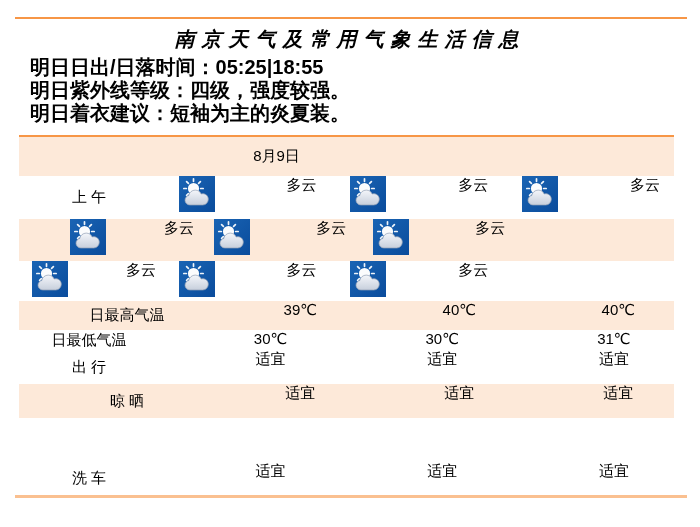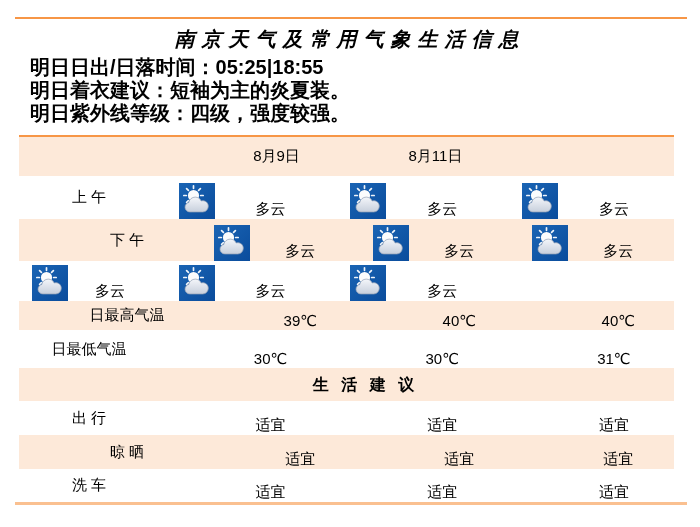--- a/index.html
+++ b/index.html
@@ -17,29 +17,29 @@
   .info-line span{white-space:pre;}
 
   .wtable{margin:10px 26px 0 19px;border-top:2px solid #F79646;font-size:15px;}
   .row{display:grid;grid-template-columns:140px 1fr 1fr 1fr;align-items:center;}
   .peach{background:#FDE9D9;padding-left:38px;}
   .r-head{height:39px;}
   .r-am{height:43px;}
   .r-pm{height:42px;}
   .r-eve{height:40px;}
   .r-tmax{height:29px;}
-  .r-tmin{height:38px;}
+  .r-tmin{height:20px;}
   .r-section{height:33px;display:block;text-align:center;line-height:33px;
              font-weight:bold;font-size:16px;letter-spacing:4px;}
   .r-adv{height:34px;}
-  .r-adv-last{height:33px;}
+  .r-adv-last{height:33px;margin-top:44px;}
 
   .label-cell{text-align:center;}
   .day-head{text-align:center;}
-  .day-cell{display:flex;align-items:flex-end;height:100%;}
+  .day-cell{display:flex;align-items:flex-start;height:100%;gap:31px;}
   .icon-box{flex:0 0 44%;display:flex;justify-content:center;align-items:center;}
   .icon-box svg{width:36px;height:36px;display:block;}
   .cond{flex:0 0 42%;text-align:center;}
   .sub-val{display:block;margin-left:44%;width:42%;text-align:center;}
 
   .bottom-rule{margin:0 13px 0 15px;height:3px;background:#FAC090;}
   .defs-svg{position:absolute;width:0;height:0;}
 </style>
 </head>
 <body>
@@ -70,30 +70,29 @@
     </g>
   </defs>
 </svg>
 
 <div class="top-rule"></div>
 
 <h1 class="page-title">南京天气及常用气象生活信息</h1>
 
 <div class="info-block">
   <div class="info-line"><span>明日日出/日落时间：</span><span>05:25|18:55</span></div>
+  <div class="info-line"><span>明日紫外线等级：</span><span>四级，强度较强。</span></div>
   <div class="info-line"><span>明日着衣建议：</span><span>短袖为主的炎夏装。</span></div>
-  <div class="info-line"><span>明日紫外线等级：</span><span>四级，强度较强。</span></div>
 </div>
 
 <div class="wtable">
 
   <div class="row r-head peach">
     <div class="label-cell"></div>
     <div class="day-head">8月9日</div>
-    <div class="day-head">8月11日</div>
   </div>
 
   <div class="row r-am">
     <div class="label-cell">上 午</div>
     <div class="day-cell">
       <span class="icon-box">
           <svg viewBox="0 0 36 36">
             <use href="#wicon"></use>
           </svg>
         </span>
@@ -111,21 +110,20 @@
       <span class="icon-box">
           <svg viewBox="0 0 36 36">
             <use href="#wicon"></use>
           </svg>
         </span>
       <span class="cond">多云</span>
     </div>
   </div>
 
   <div class="row r-pm peach">
-    <div class="label-cell">下 午</div>
     <div class="day-cell">
       <span class="icon-box">
           <svg viewBox="0 0 36 36">
             <use href="#wicon"></use>
           </svg>
         </span>
       <span class="cond">多云</span>
     </div>
     <div class="day-cell">
       <span class="icon-box">
@@ -191,21 +189,20 @@
         <span class="sub-val">30℃</span>
       </div>
     <div class="day-cell">
         <span class="sub-val">30℃</span>
       </div>
     <div class="day-cell">
         <span class="sub-val">31℃</span>
       </div>
   </div>
 
-  <div class="r-section peach">生 活 建 议</div>
 
   <div class="row r-adv">
     <div class="label-cell">出 行</div>
     <div class="day-cell">
         <span class="sub-val">适宜</span>
       </div>
     <div class="day-cell">
         <span class="sub-val">适宜</span>
       </div>
     <div class="day-cell">

